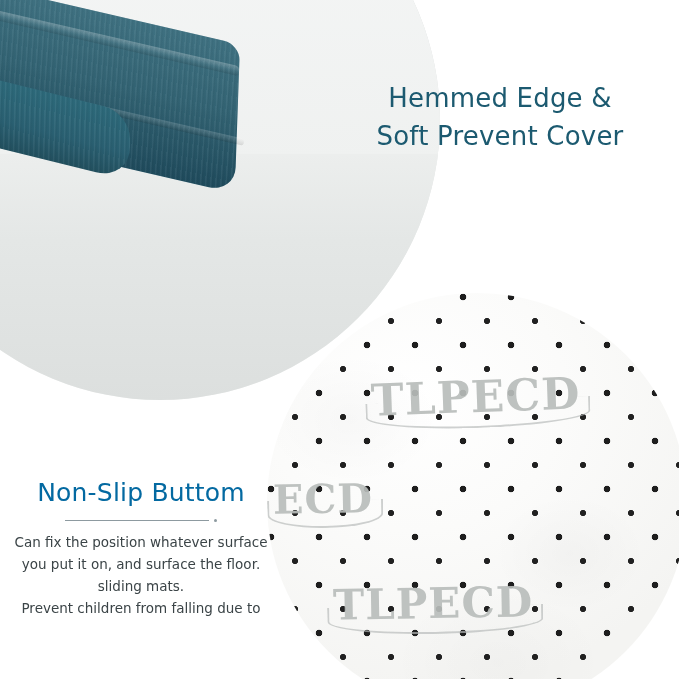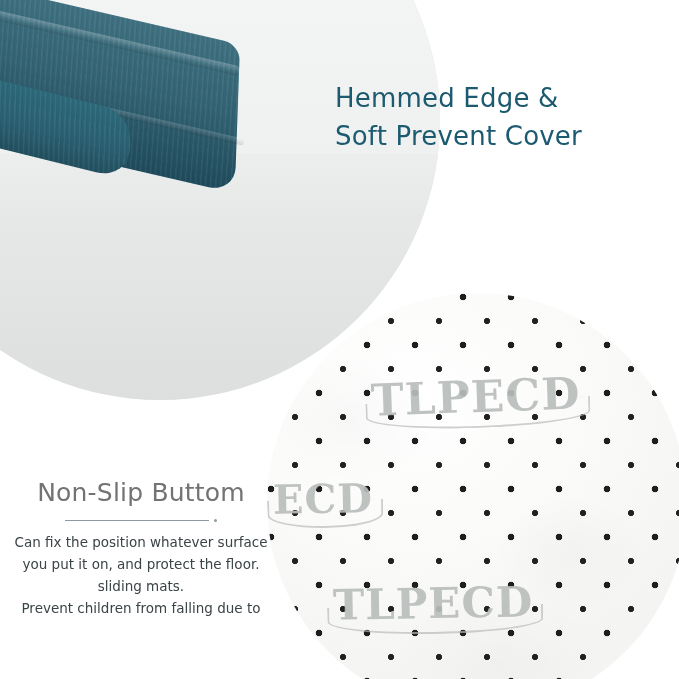--- a/index.html
+++ b/index.html
@@ -156,38 +156,38 @@
     content:"";position:absolute;left:-6px;right:-10px;bottom:-6px;height:26px;
     border:2px solid #b9bdbb;border-top:none;border-radius:0 0 60% 60%;
     opacity:.75;
   }
 
   
   .headline{
     position:absolute;
     right:14px;top:80px;
     width:330px;
-    text-align:left;
+    text-align:center;
     color:#1c5a70;
     font-family:"DejaVu Sans", sans-serif;
     font-size:26px;
     line-height:1.45;
     font-weight:400;
     letter-spacing:.2px;
   }
   .headline .l2{display:block;}
 
   .lowerleft{
     position:absolute;
     left:14px;top:478px;
     width:254px;
     text-align:center;
   }
   .lowerleft .title{
-    color:#737373;
+    color:#0369a1;
     font-size:25px;
     font-weight:400;
     letter-spacing:.2px;
     white-space:nowrap;
   }
   .rule-wrap{
     margin:12px auto 10px auto;
     width:152px;
     display:flex;align-items:center;justify-content:center;gap:5px;
   }
@@ -232,19 +232,19 @@
   </div>
 
   <div class="lowerleft">
     <div class="title">Non-Slip Buttom</div>
     <div class="rule-wrap">
       <span class="line"></span>
       <span class="dot"></span>
     </div>
     <div class="body">
       <div>Can fix the position whatever surface</div>
-      <div>you put it on, and protect the floor.</div>
+      <div>you put it on, and surface the floor.</div>
       <div>sliding mats.</div>
       <div>Prevent children from falling due to</div>
     </div>
   </div>
 
 </div>
 
 </body></html>

